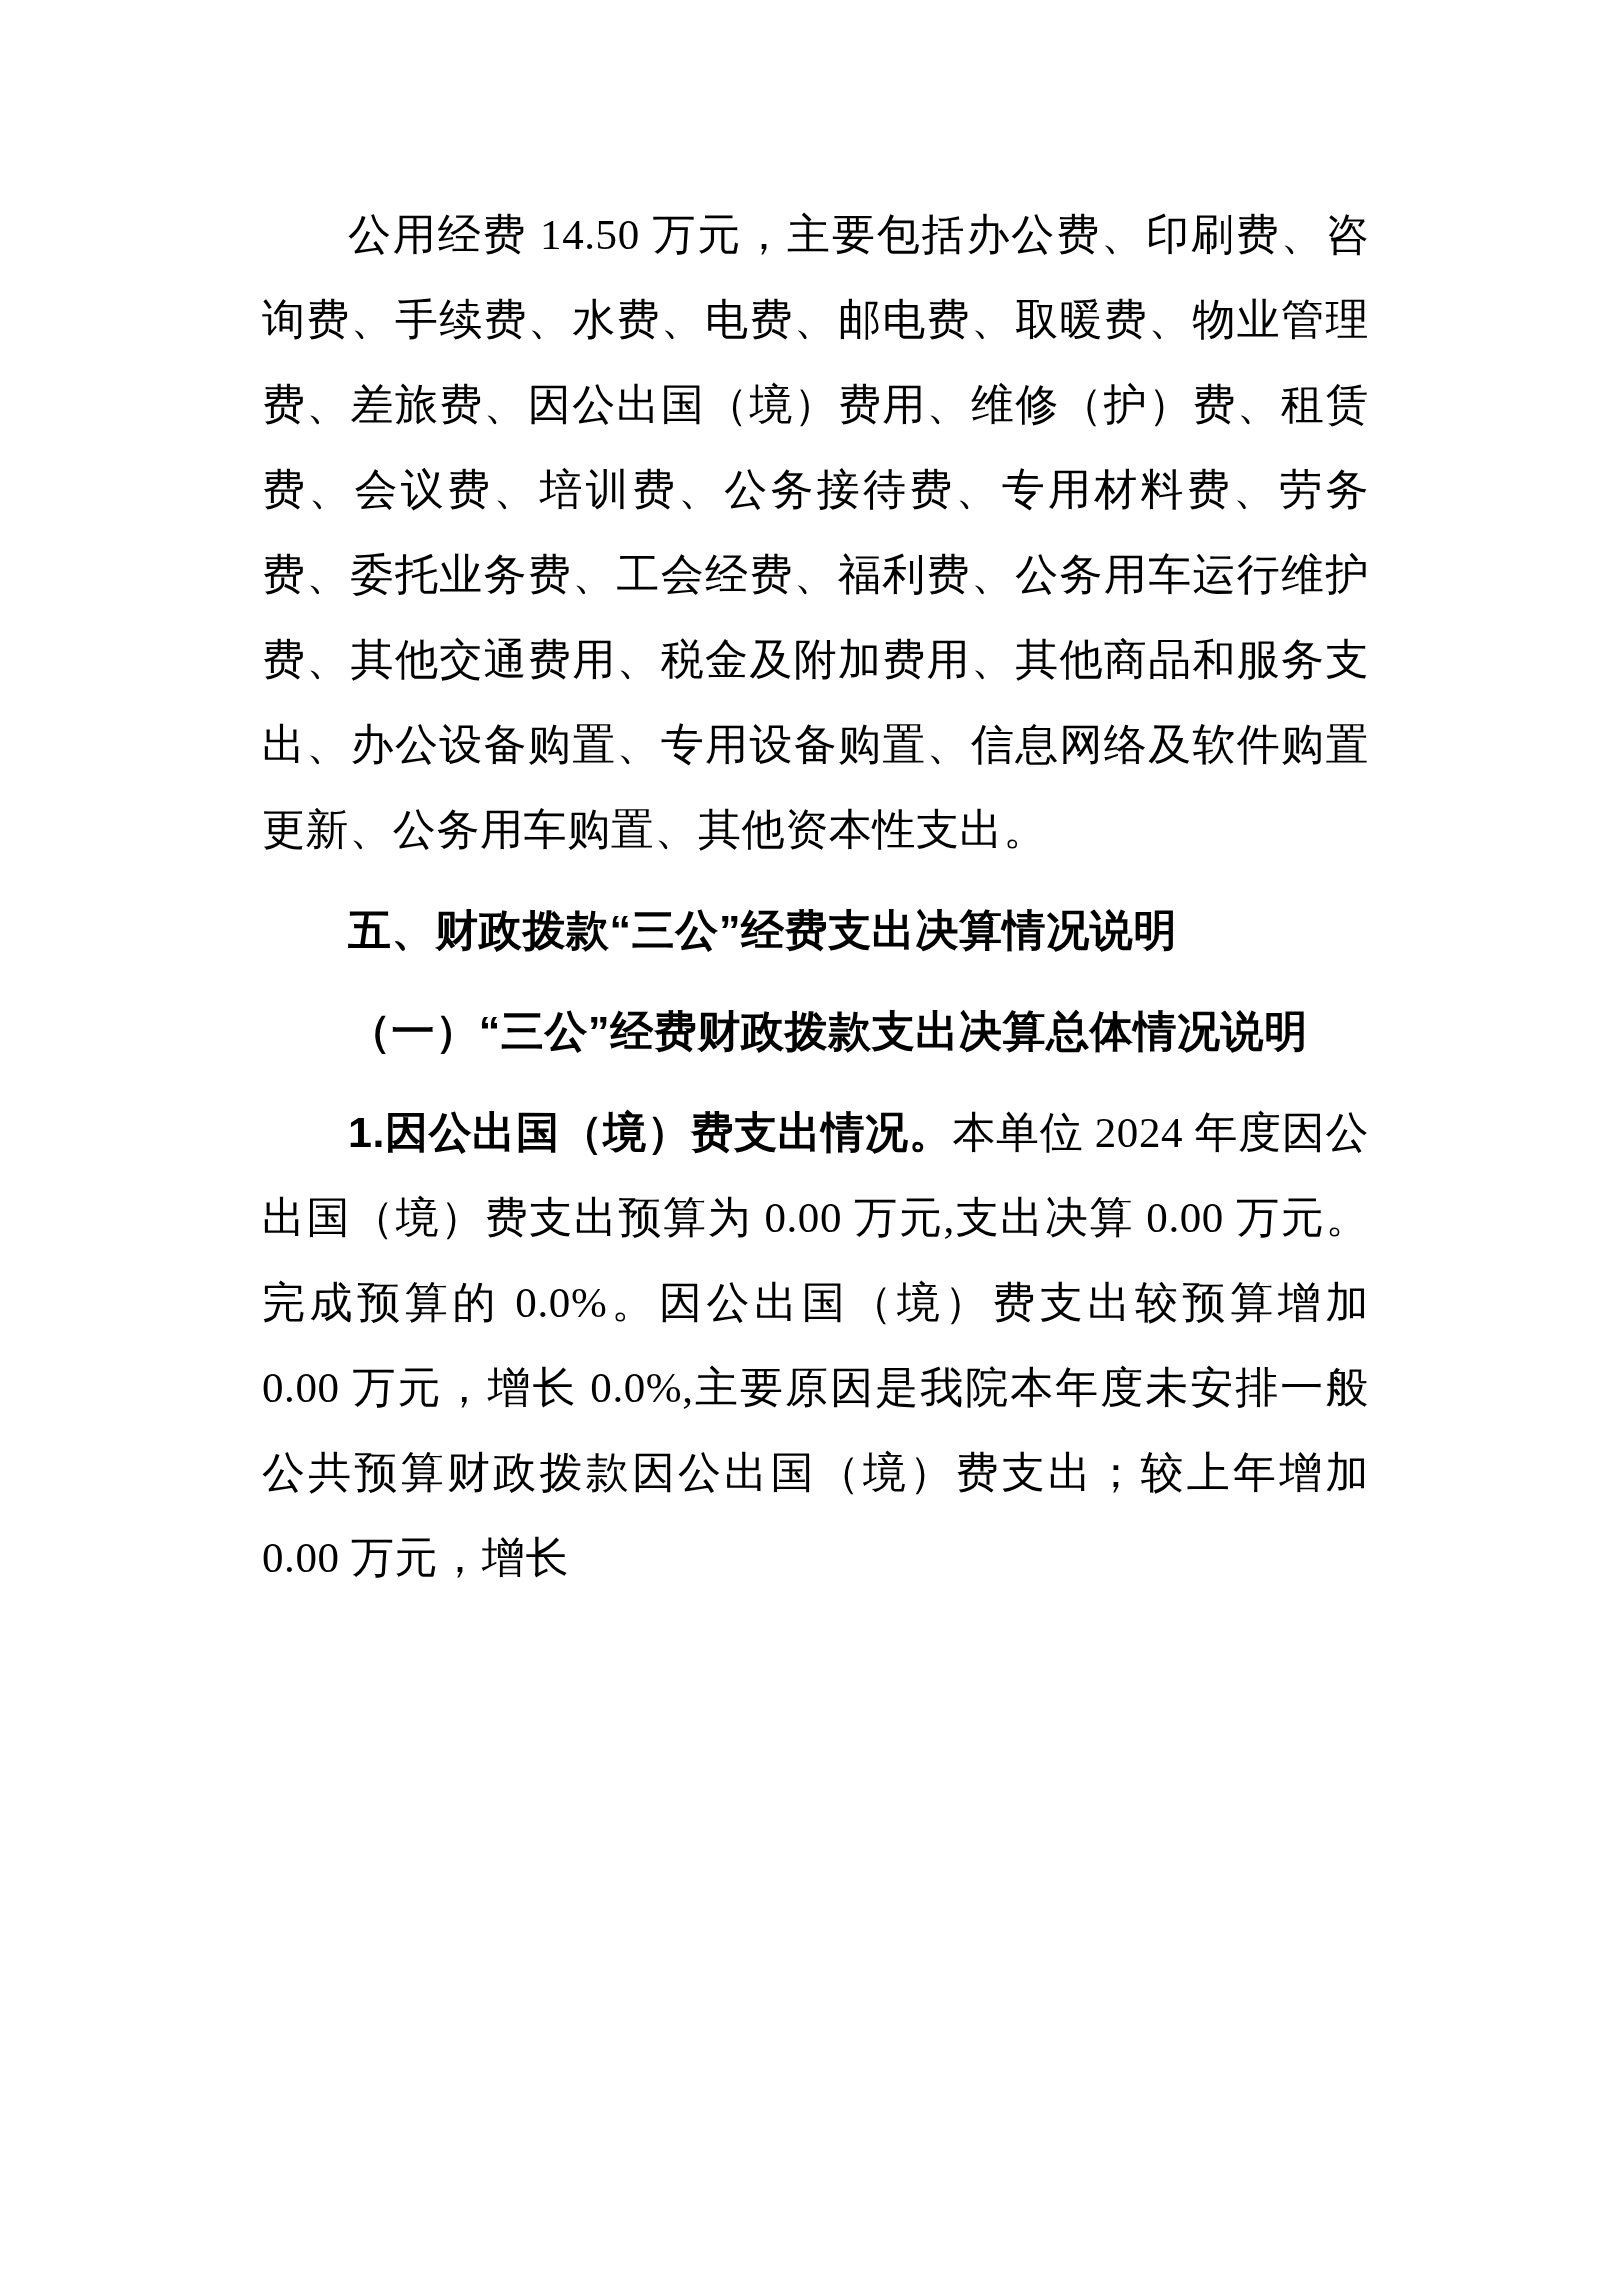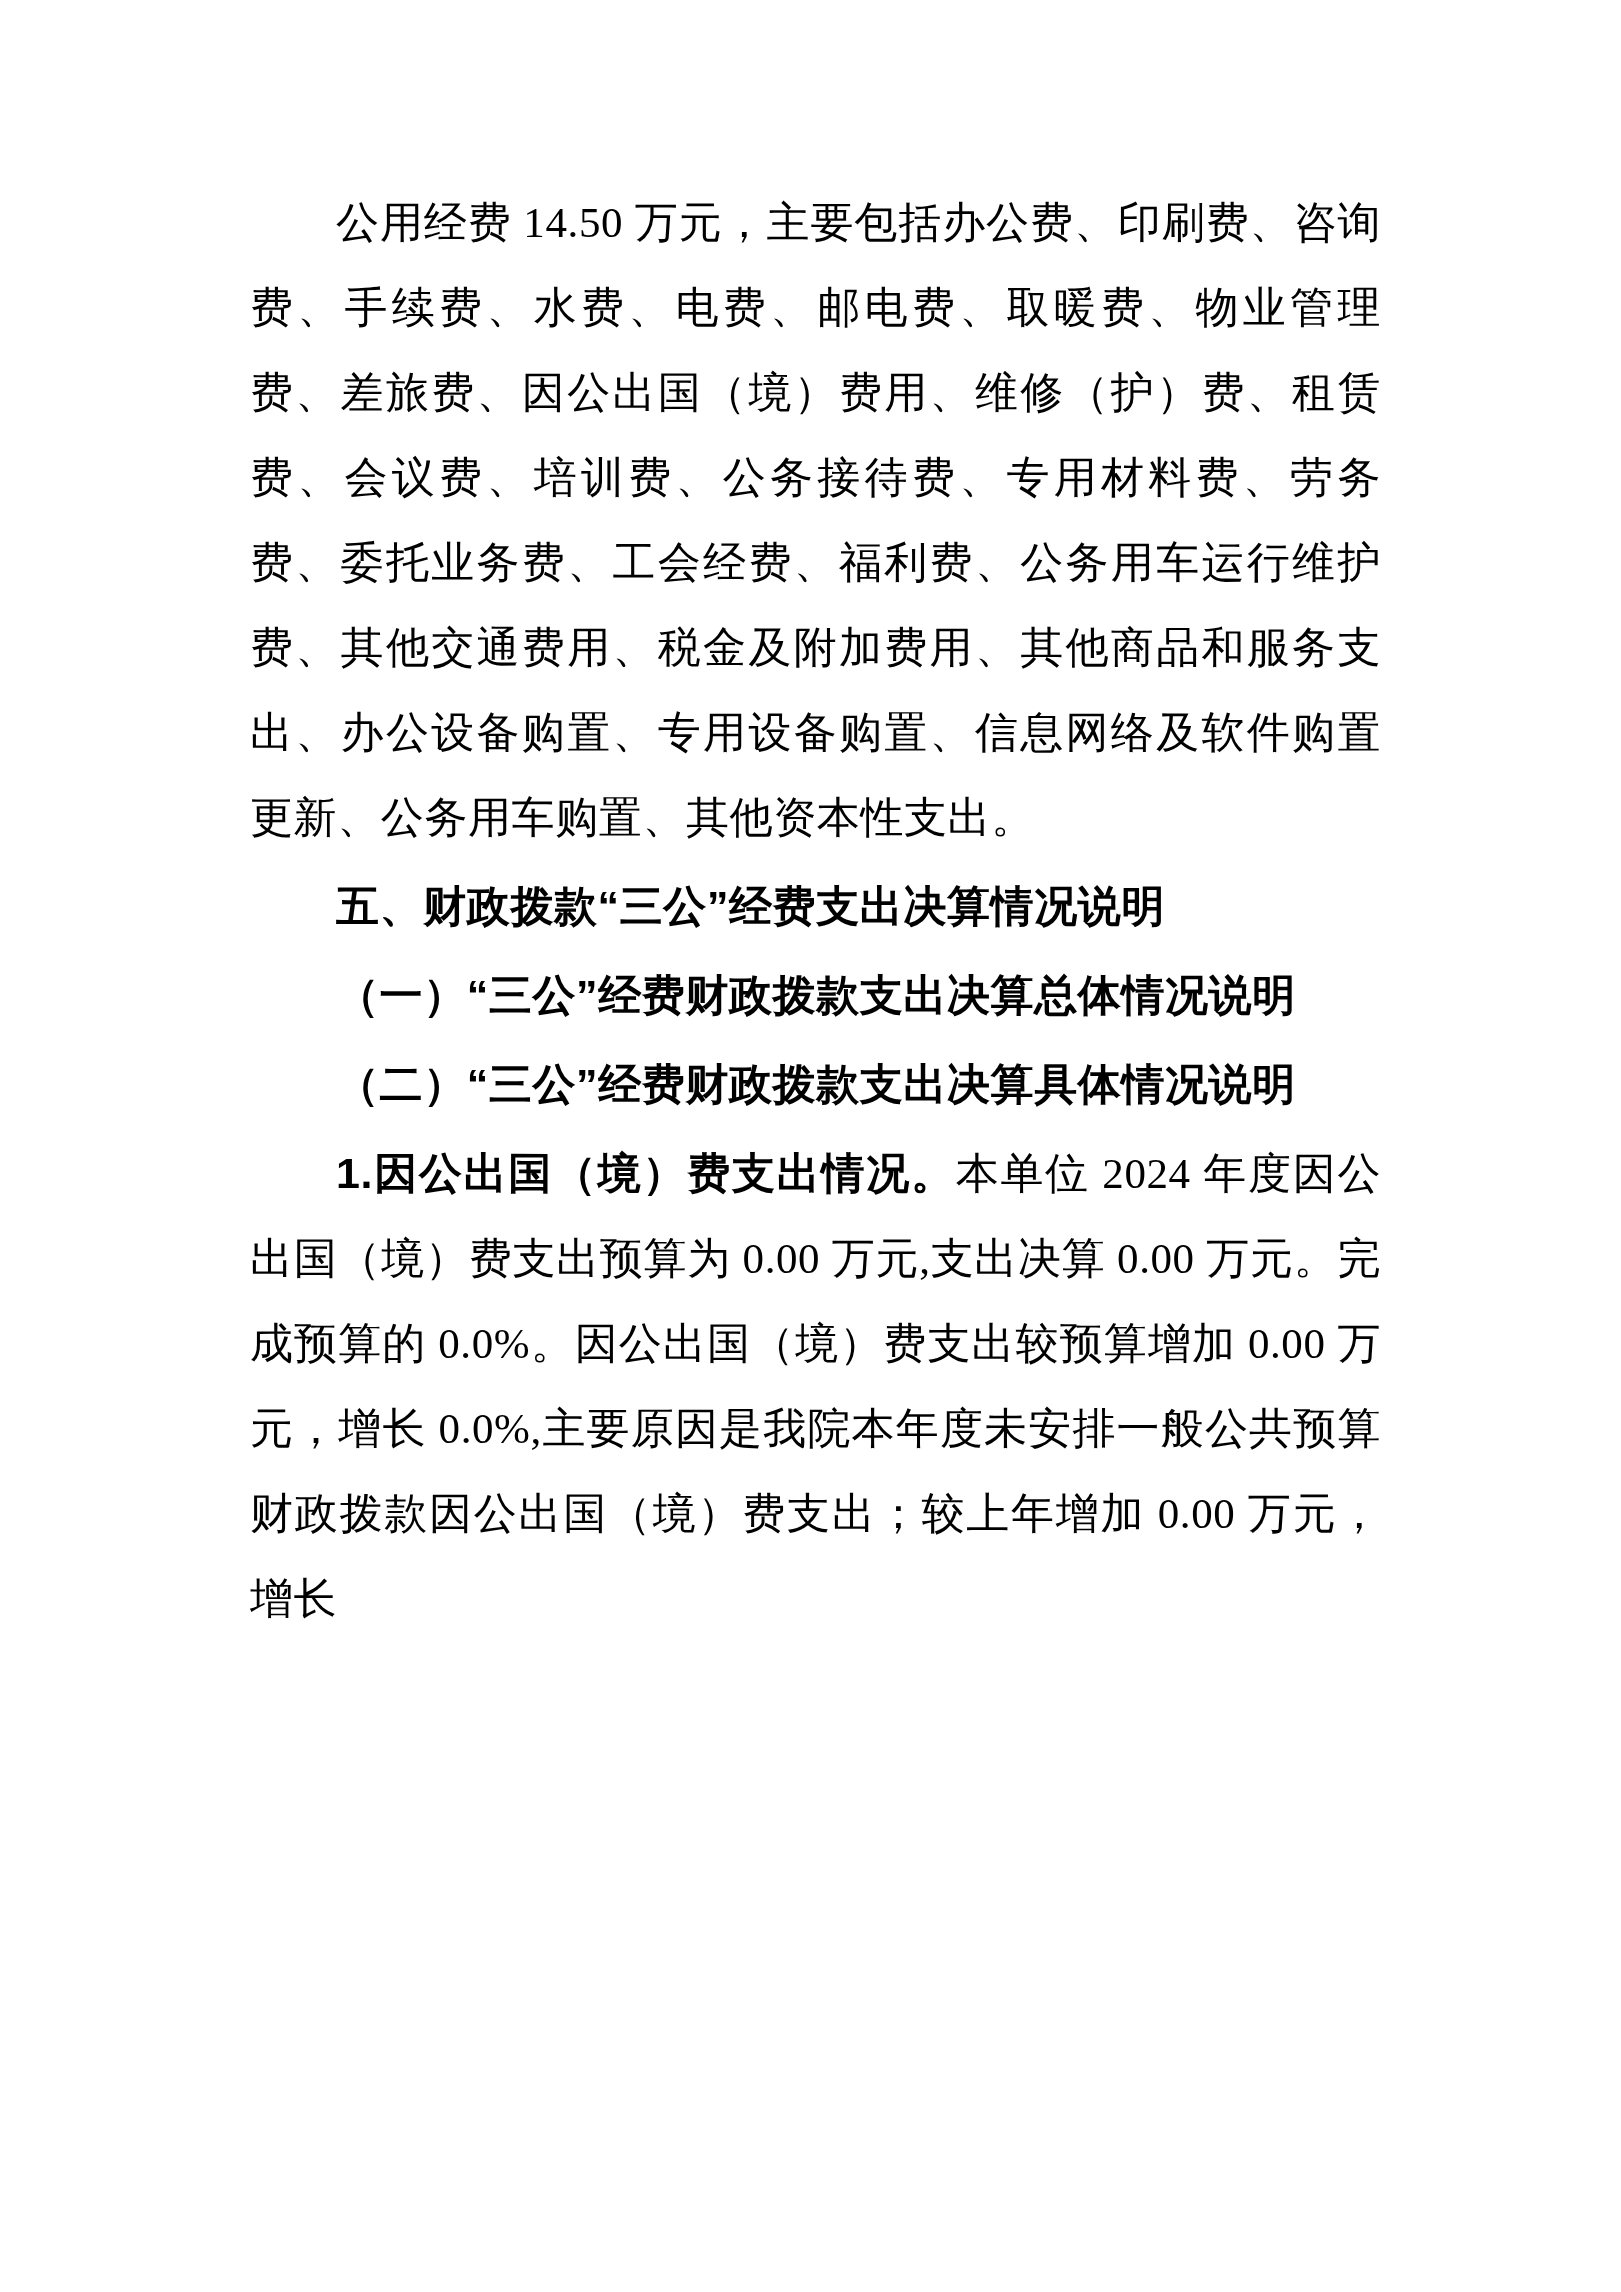--- a/index.html
+++ b/index.html
@@ -15,21 +15,21 @@
     background: #ffffff;
     padding: 176px 236px 0 246px;
     color: #000000;
     font-family: "Liberation Serif", "DejaVu Serif", serif;
     font-size: 43px;
     line-height: 85px;
     letter-spacing: 0.6px;
     text-align: justify;
   }
   .page p {
-    margin: 4px;
+    margin: 16px;
     padding: 0;
     text-indent: 2em;
   }
   .heading {
     font-family: "Liberation Sans", "DejaVu Sans", sans-serif;
     font-weight: bold;
     text-align: left;
   }
   .lead-bold {
     font-family: "Liberation Sans", "DejaVu Sans", sans-serif;
@@ -40,17 +40,16 @@
 <body>
 
 <div class="page">
   <p class="body-para">公用经费 14.50 万元，主要包括办公费、印刷费、咨询费、手续费、水费、电费、邮电费、取暖费、物业管理费、差旅费、因公出国（境）费用、维修（护）费、租赁费、会议费、培训费、公务接待费、专用材料费、劳务费、委托业务费、工会经费、福利费、公务用车运行维护费、其他交通费用、税金及附加费用、其他商品和服务支出、办公设备购置、专用设备购置、信息网络及软件购置更新、公务用车购置、其他资本性支出。</p>
 
   <p class="heading">五、财政拨款“三公”经费支出决算情况说明</p>
 
   <p class="heading">（一）“三公”经费财政拨款支出决算总体情况说明</p>
 
 
-  <p class="heading">（二）“三公”经费财政拨款支出决算具体情况说明</p>
 
   <p class="body-para"><span class="lead-bold">1.因公出国（境）费支出情况。</span><span>本单位 2024 年度因公出国（境）费支出预算为 0.00 万元,支出决算 0.00 万元。完成预算的 0.0%。因公出国（境）费支出较预算增加 0.00 万元，增长 0.0%,主要原因是我院本年度未安排一般公共预算财政拨款因公出国（境）费支出；较上年增加 0.00 万元，增长</span></p>
 </div>
 
 
 </body></html>

